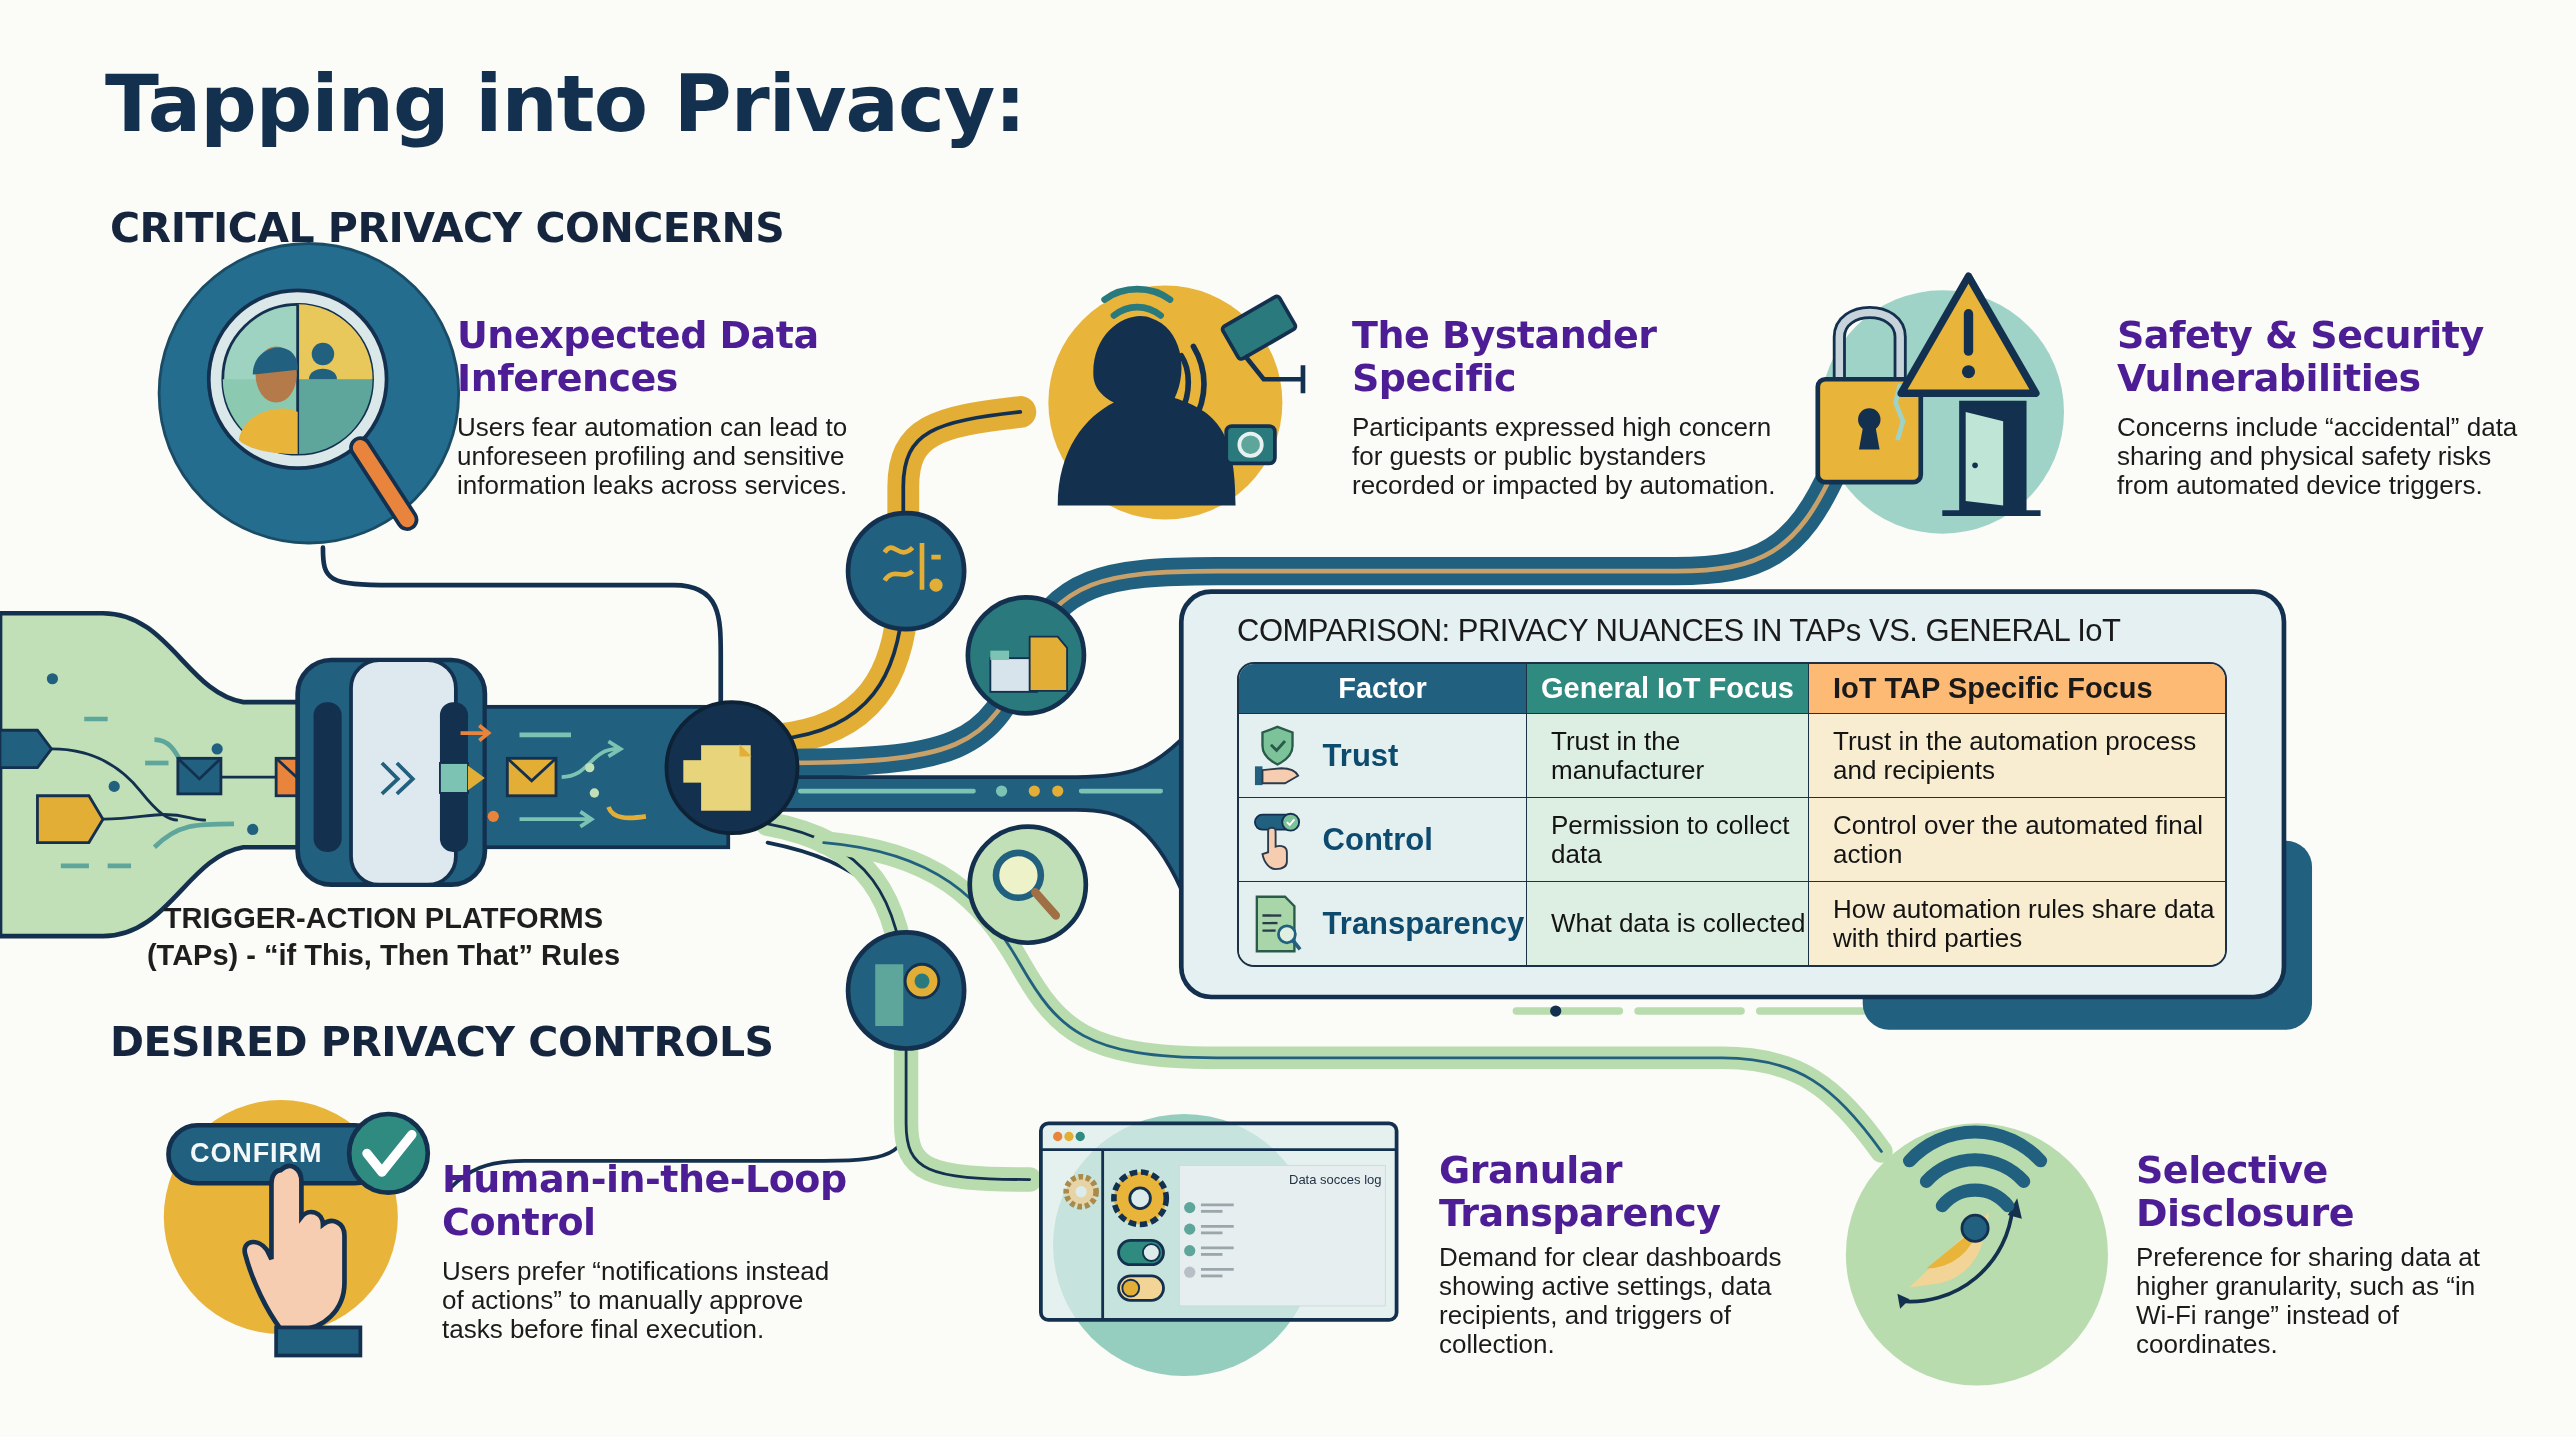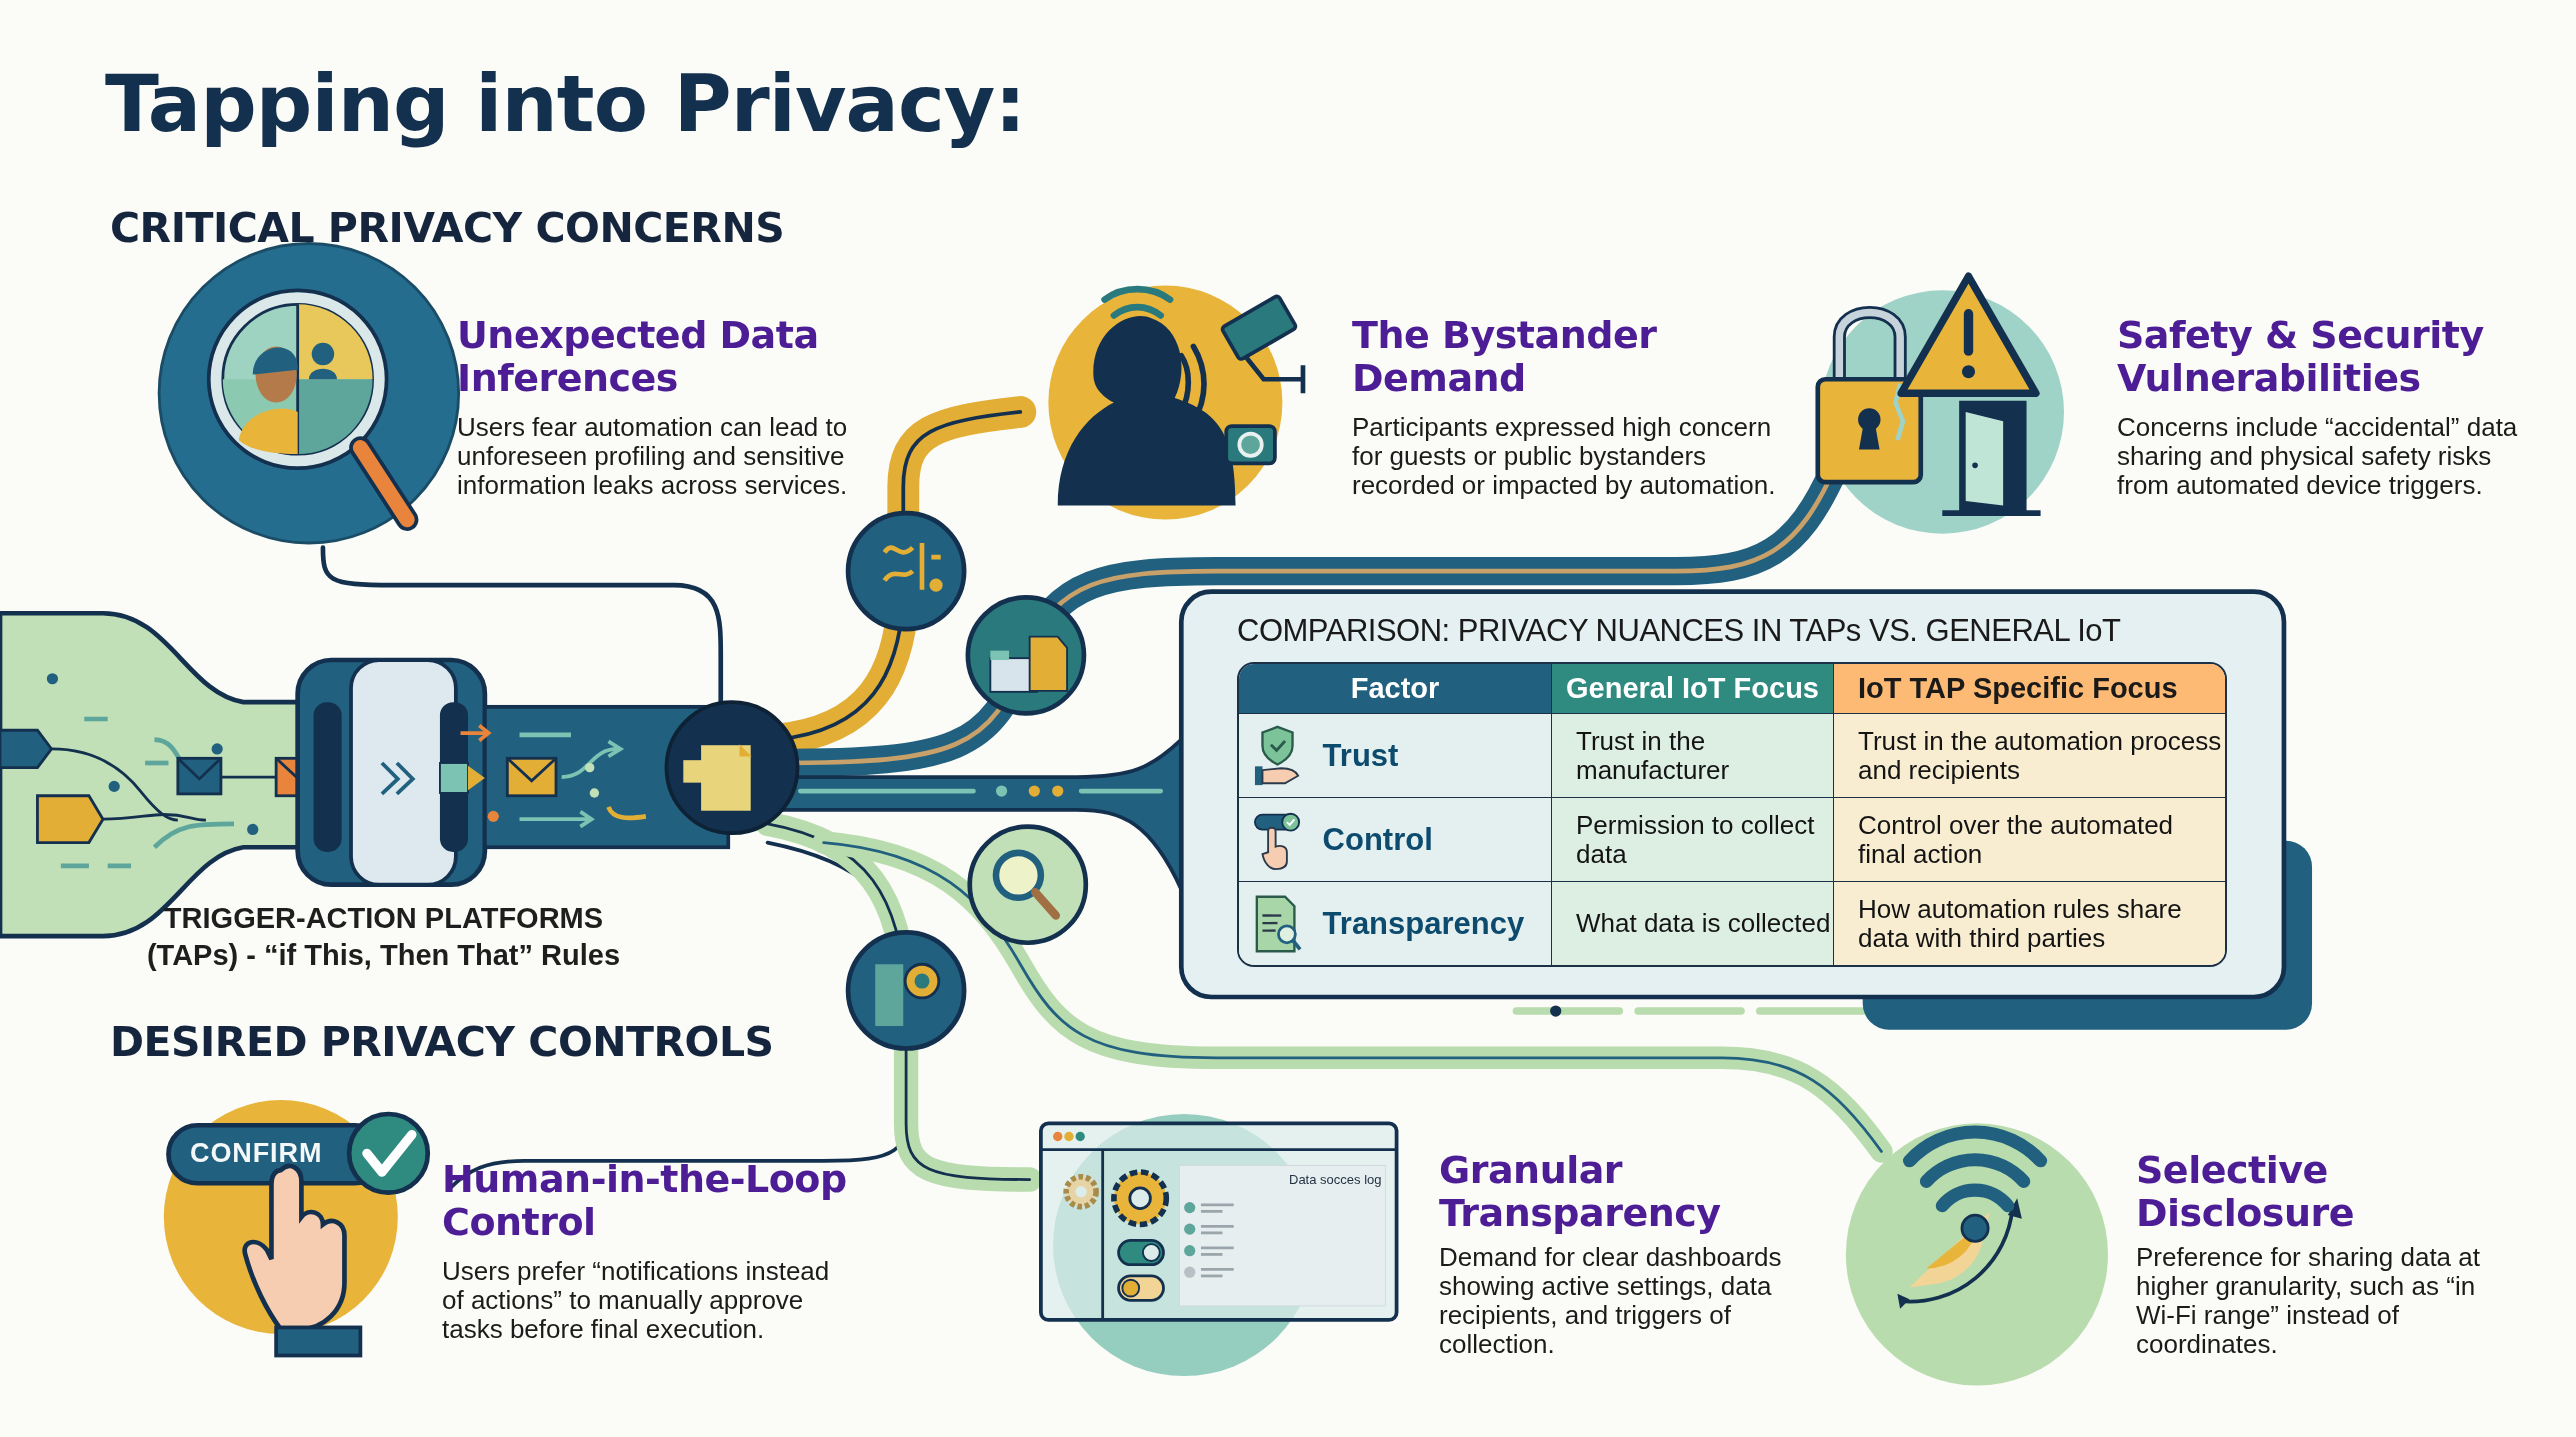--- a/index.html
+++ b/index.html
@@ -7,21 +7,21 @@
   #art{position:absolute;left:0;top:0;width:2576px;height:1438px;}
   .abs{position:absolute;}
   .main-title{left:105px;top:58px;font-size:79px;font-weight:700;color:#14304f;letter-spacing:-0.9px;white-space:nowrap;font-family:"DejaVu Sans",sans-serif;}
   .section-h{font-size:41px;font-weight:700;color:#14253d;white-space:nowrap;font-family:"DejaVu Sans",sans-serif;letter-spacing:-0.5px;}
   .card-title{font-size:38px;font-weight:700;line-height:43px;color:#4c1d95;font-family:"DejaVu Sans",sans-serif;letter-spacing:-0.5px;}
   .card-body{font-size:26px;line-height:29px;color:#1b1b1b;font-family:"Liberation Sans",sans-serif;margin-top:13px;}
   .tap-label{font-size:29px;font-weight:700;line-height:37px;color:#1e1e1e;text-align:center;font-family:"Liberation Sans",sans-serif;}
   .panel-title{left:1237px;top:613px;font-size:31px;font-weight:400;color:#1a1a1a;white-space:nowrap;font-family:"Liberation Sans",sans-serif;letter-spacing:-0.5px;}
   table.cmp{position:absolute;left:1237px;top:662px;width:990px;border-collapse:separate;border-spacing:0;border:2.8px solid #1c3046;border-radius:17px;overflow:hidden;}
   table.cmp th{height:49px;font-size:29px;font-weight:700;color:#fff;padding:0;font-family:"Liberation Sans",sans-serif;}
-  table.cmp th.c1{background:#21607f;width:312px;}
+  table.cmp th.c1{background:#21607f;width:287px;}
   table.cmp th.c2{background:#2f8a80;width:281px;border-left:1.9px solid #1c3046;}
   table.cmp th.c3{background:#fdba74;color:#1a1a1a;text-align:left;padding-left:24px;border-left:1.9px solid #1c3046;}
   table.cmp td{height:81px;border-top:1.9px solid #1c3046;font-size:26px;line-height:29px;vertical-align:middle;font-family:"Liberation Sans",sans-serif;}
   table.cmp td.c1{background:#e4f0ef;}
   table.cmp td.c2{background:#ddeee3;padding-left:24px;border-left:1.9px solid #1c3046;}
   table.cmp td.c3{background:#f8edd1;padding-left:24px;border-left:1.9px solid #1c3046;}
   .factor{display:flex;align-items:center;gap:20.6px;padding-left:13px;}
   .factor-name{font-size:31px;font-weight:700;color:#0c4a6e;}
   .confirm-label{font-size:27px;font-weight:700;color:#f4f8f8;letter-spacing:0.9px;}
   .log-label{font-size:13px;color:#234;}
@@ -234,21 +234,21 @@
 
 <div class="abs main-title">Tapping into Privacy:</div>
 <div class="abs section-h" style="left:110px;top:204px;">CRITICAL PRIVACY CONCERNS</div>
 <div class="abs section-h" style="left:110px;top:1018px;">DESIRED PRIVACY CONTROLS</div>
 
 <div class="abs" style="left:457px;top:314px;width:412px;">
   <div class="card-title"><span>Unexpected Data</span><br><span>Inferences</span></div>
   <div class="card-body">Users fear automation can lead to unforeseen profiling and sensitive information leaks across services.</div>
 </div>
 <div class="abs" style="left:1352px;top:314px;width:431px;">
-  <div class="card-title"><span>The Bystander</span><br><span>Demand</span></div>
+  <div class="card-title"><span>The Bystander</span><br><span>Specific</span></div>
   <div class="card-body">Participants expressed high concern for guests or public bystanders recorded or impacted by automation.</div>
 </div>
 <div class="abs" style="left:2117px;top:314px;width:412px;">
   <div class="card-title"><span>Safety &amp; Security</span><br><span>Vulnerabilities</span></div>
   <div class="card-body">Concerns include “accidental” data sharing and physical safety risks from automated device triggers.</div>
 </div>
 
 <div class="abs tap-label" style="left:131px;top:900px;width:505px;">
   <div>TRIGGER-ACTION PLATFORMS</div>
   <div>(TAPs) - “if This, Then That” Rules</div>

